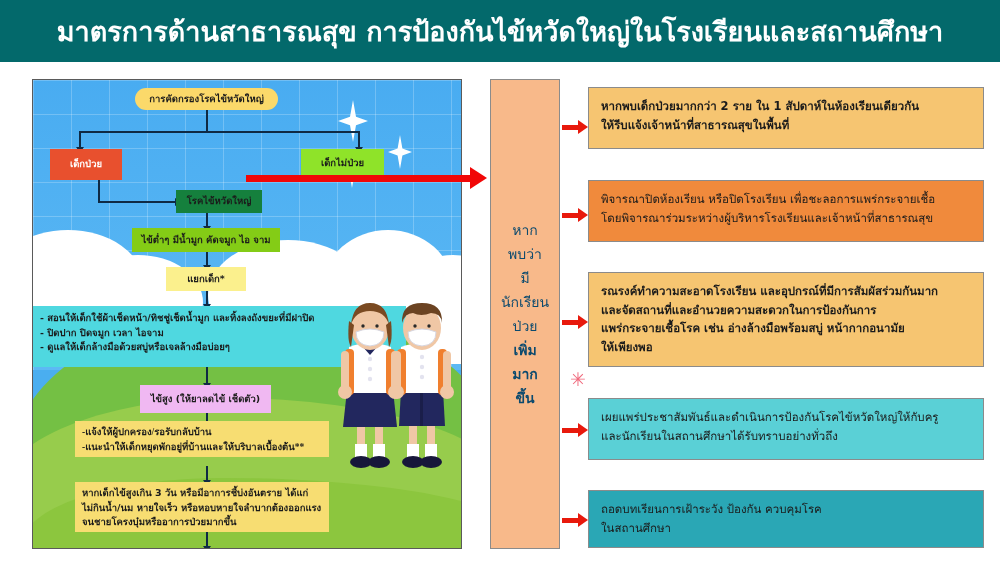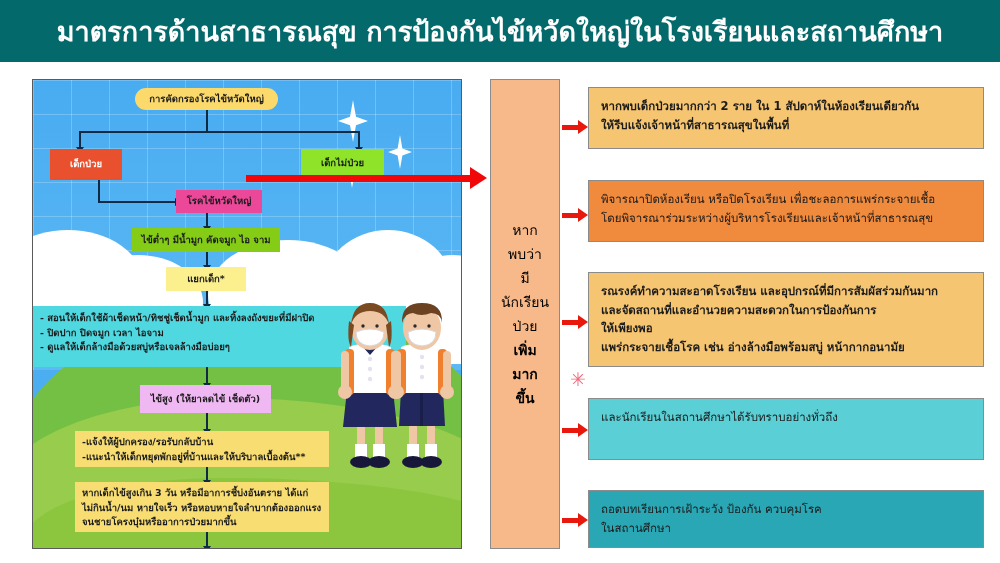--- a/index.html
+++ b/index.html
@@ -70,21 +70,21 @@
     position:absolute;
     display:flex; align-items:center;
     font-size: 9.5px; font-weight:700; color:#1b1b1b;
     line-height:1.55;
     padding: 3px 7px;
     z-index: 6;
   }
   .node-yellow-round { background:#fbd96a; border-radius:16px; justify-content:center; text-align:center;}
   .node-red   { background:#e8502e; color:#ffffff; justify-content:center; text-align:center;}
   .node-green { background:#8fe329; justify-content:center; text-align:center;}
-  .node-lblue { background:#ec4899; justify-content:center; text-align:left;}
+  .node-lblue { background:#15803d; justify-content:center; text-align:left;}
   .node-peach { background:#84cc16; justify-content:center; text-align:center;}
   .node-yellow{ background:#fbf08d; justify-content:center; text-align:center;}
   .node-cyan  { background:#4fd8e0; }
   .node-pink  { background:#f0b8f2; justify-content:center; text-align:center;}
   .node-gold  { background:#f7dd72; }
   .node-white-round { background:#ffffff; border-radius:18px; justify-content:center; text-align:center;}
 
   .node .line { display:block; white-space:nowrap; }
   .node.multiline { display:block; }
 
@@ -109,21 +109,21 @@
   
   .students { position:absolute; z-index:7; }
 
   
   .center-col {
     position:absolute; left:490px; top:79px; width:70px; height:470px;
     background:#f8b98a; border:1px solid #8b8b8b;
     display:flex; flex-direction:column; align-items:center; justify-content:center;
     z-index:10;
   }
-  .center-col .cl { font-size:14px; color:#000000; line-height:1.72; text-align:center; }
+  .center-col .cl { font-size:14px; color:#0c4a6e; line-height:1.72; text-align:center; }
   .center-col .cl.bold { font-weight:700; }
 
   .asterisk {
     position:absolute; left:570px; top:372px; width:15px; height:15px; z-index:9;
     color:#f06b7e; font-size:19px; line-height:15px; text-align:center;
   }
 
   
   .rbox {
     position:absolute; left:588px; width:396px;
@@ -289,21 +289,21 @@
     <div class="node node-cyan multiline" style="left:-1px; top:226px; width:374px; height:61px; padding:5px 8px;">
       <span class="line">- สอนให้เด็กใช้ผ้าเช็ดหน้า/ทิชชู่เช็ดน้ำมูก และทิ้งลงถังขยะที่มีฝาปิด</span>
       <span class="line">- ปิดปาก ปิดจมูก เวลา ไอจาม</span>
       <span class="line">- ดูแลให้เด็กล้างมือด้วยสบู่หรือเจลล้างมือบ่อยๆ</span>
     </div>
 
     <div class="node node-pink" style="left:107px; top:305px; width:131px; height:28px;">
       <span class="line">ไข้สูง (ให้ยาลดไข้ เช็ดตัว)</span>
     </div>
 
-    <div class="node node-gold multiline" style="left:42px; top:351px; width:254px; height:36px; padding:4px 7px;">
+    <div class="node node-gold multiline" style="left:42px; top:341px; width:254px; height:36px; padding:4px 7px;font-family:Liberation Serif, serif;">
       <span class="line">-แจ้งให้ผู้ปกครอง/รอรับกลับบ้าน</span>
       <span class="line">-แนะนำให้เด็กหยุดพักอยู่ที่บ้านและให้บริบาลเบื้องต้น**</span>
     </div>
 
     <div class="node node-gold multiline" style="left:42px; top:402px; width:254px; height:50px; padding:4px 7px;">
       <span class="line">  หากเด็กไข้สูงเกิน 3 วัน หรือมีอาการชี้บ่งอันตราย ได้แก่</span>
       <span class="line">ไม่กินน้ำ/นม หายใจเร็ว หรือหอบหายใจลำบากต้องออกแรง</span>
       <span class="line">จนชายโครงบุ๋มหรืออาการป่วยมากขึ้น</span>
     </div>
 
@@ -340,27 +340,28 @@
   <div class="rbox o-dark" style="top:180px; height:62px;">
     <span class="line">พิจารณาปิดห้องเรียน หรือปิดโรงเรียน เพื่อชะลอการแพร่กระจายเชื้อ</span>
     <span class="line">โดยพิจารณาร่วมระหว่างผู้บริหารโรงเรียนและเจ้าหน้าที่สาธารณสุข</span>
   </div>
 
   <div class="r-arrow-shaft" style="left:562px; top:320px; width:17px;"></div>
   <div class="r-arrow-head" style="left:578px; top:315px;"></div>
   <div class="rbox o-light" style="top:272px; height:95px;">
     <span class="line">รณรงค์ทำความสะอาดโรงเรียน และอุปกรณ์ที่มีการสัมผัสร่วมกันมาก</span>
     <span class="line">และจัดสถานที่และอำนวยความสะดวกในการป้องกันการ</span>
+    <span class="line">แพร่กระจายเชื้อโรค เช่น อ่างล้างมือพร้อมสบู่ หน้ากากอนามัย</span>
     <span class="line">ให้เพียงพอ</span>
-    <span class="line">แพร่กระจายเชื้อโรค เช่น อ่างล้างมือพร้อมสบู่ หน้ากากอนามัย</span>
   </div>
 
   <div class="r-arrow-shaft" style="left:562px; top:428px; width:17px;"></div>
   <div class="r-arrow-head" style="left:578px; top:423px;"></div>
   <div class="rbox c-light" style="top:398px; height:62px;">
+    <span class="line">เผยแพร่ประชาสัมพันธ์และดำเนินการป้องกันโรคไข้หวัดใหญ่ให้กับครู</span>
     <span class="line">และนักเรียนในสถานศึกษาได้รับทราบอย่างทั่วถึง</span>
   </div>
 
   <div class="r-arrow-shaft" style="left:562px; top:518px; width:17px;"></div>
   <div class="r-arrow-head" style="left:578px; top:513px;"></div>
   <div class="rbox c-dark" style="top:490px; height:58px;">
     <span class="line">ถอดบทเรียนการเฝ้าระวัง ป้องกัน ควบคุมโรค</span>
     <span class="line">ในสถานศึกษา</span>
   </div>
 

